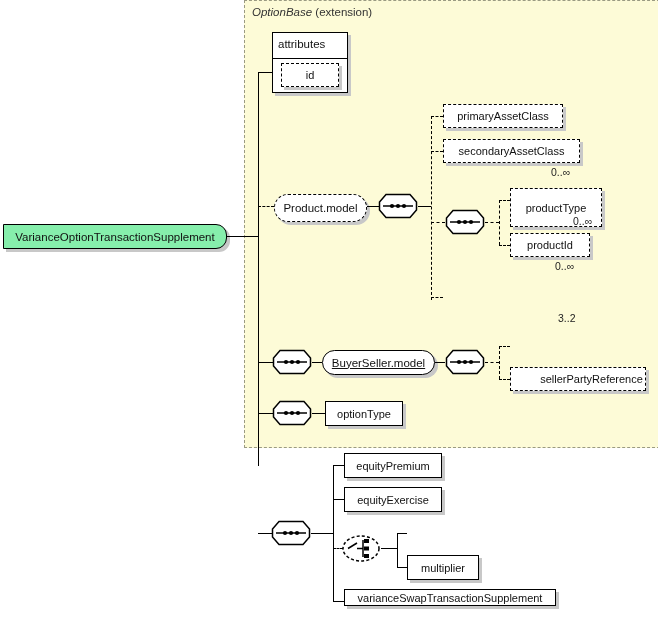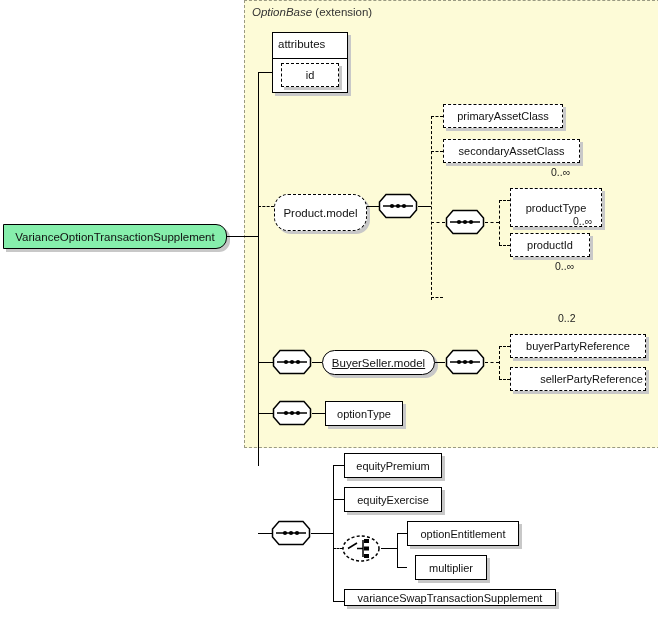--- a/index.html
+++ b/index.html
@@ -78,21 +78,21 @@
   <div class="attr-box" style="left:272px;top:58px;width:76px;height:35px;"></div>
   <div class="attr-label" style="left:278px;top:38px;">attributes</div>
 
   <div class="node dashed" style="left:281px;top:63px;width:58px;height:24px;">
     <span>id</span>
   </div>
 
   <div class="ln h" style="left:258px;top:72px;width:15px;"></div>
 
   <div class="dl h" style="left:258px;top:206px;width:16px;"></div>
-  <div class="pill dashed" style="left:274px;top:194px;width:93px;height:37px;">
+  <div class="pill dashed" style="left:274px;top:194px;width:93px;height:28px;">
     <span>Product.model</span>
   </div>
   <div class="ln h" style="left:367px;top:206px;width:12px;"></div>
 
   <svg class="conn" style="left:378px;top:193px;" width="40" height="26" viewBox="0 0 40 26">
     <polygon points="8,1.5 32,1.5 38.5,9 38.5,17 32,24.5 8,24.5 1.5,17 1.5,9" fill="#ffffff" stroke="#000000" stroke-width="1.5"></polygon>
     <line x1="5" y1="13" x2="35" y2="13" stroke="#000000" stroke-width="1.5"></line>
     <circle cx="14" cy="13" r="2.1" fill="#000000"></circle>
     <circle cx="20" cy="13" r="2.1" fill="#000000"></circle>
     <circle cx="26" cy="13" r="2.1" fill="#000000"></circle>
@@ -129,21 +129,21 @@
   </div>
   <div class="card" style="left:573px;top:215px;">0..∞</div>
 
   <div class="dl h" style="left:499px;top:245px;width:11px;"></div>
   <div class="node dashed" style="left:510px;top:233px;width:80px;height:24px;">
     <span>productId</span>
   </div>
   <div class="card" style="left:555px;top:260px;">0..∞</div>
 
   <div class="dl h" style="left:431px;top:297px;width:12px;"></div>
-  <div class="card" style="left:558px;top:312px;">0..2</div>
+  <div class="card" style="left:558px;top:312px;">3..2</div>
 
   <div class="ln h" style="left:258px;top:362px;width:16px;"></div>
   <svg class="conn" style="left:272px;top:349px;" width="40" height="26" viewBox="0 0 40 26">
     <polygon points="8,1.5 32,1.5 38.5,9 38.5,17 32,24.5 8,24.5 1.5,17 1.5,9" fill="#ffffff" stroke="#000000" stroke-width="1.5"></polygon>
     <line x1="5" y1="13" x2="35" y2="13" stroke="#000000" stroke-width="1.5"></line>
     <circle cx="14" cy="13" r="2.1" fill="#000000"></circle>
     <circle cx="20" cy="13" r="2.1" fill="#000000"></circle>
     <circle cx="26" cy="13" r="2.1" fill="#000000"></circle>
   </svg>
   <div class="ln h" style="left:312px;top:362px;width:10px;"></div>
@@ -155,23 +155,20 @@
     <polygon points="8,1.5 32,1.5 38.5,9 38.5,17 32,24.5 8,24.5 1.5,17 1.5,9" fill="#ffffff" stroke="#000000" stroke-width="1.5"></polygon>
     <line x1="5" y1="13" x2="35" y2="13" stroke="#000000" stroke-width="1.5"></line>
     <circle cx="14" cy="13" r="2.1" fill="#000000"></circle>
     <circle cx="20" cy="13" r="2.1" fill="#000000"></circle>
     <circle cx="26" cy="13" r="2.1" fill="#000000"></circle>
   </svg>
   <div class="dl h" style="left:485px;top:362px;width:14px;"></div>
   <div class="dl v" style="left:499px;top:346px;height:33px;"></div>
 
   <div class="dl h" style="left:499px;top:346px;width:11px;"></div>
-  <div class="node dashed" style="left:510px;top:334px;width:136px;height:24px;">
-    <span>buyerPartyReference</span>
-  </div>
 
   <div class="dl h" style="left:499px;top:379px;width:11px;"></div>
   <div class="node dashed" style="left:510px;top:367px;width:136px;height:24px;padding-left:27px;">
     <span>sellerPartyReference</span>
   </div>
 
   <div class="ln h" style="left:258px;top:413px;width:16px;"></div>
   <svg class="conn" style="left:272px;top:400px;" width="40" height="26" viewBox="0 0 40 26">
     <polygon points="8,1.5 32,1.5 38.5,9 38.5,17 32,24.5 8,24.5 1.5,17 1.5,9" fill="#ffffff" stroke="#000000" stroke-width="1.5"></polygon>
     <line x1="5" y1="13" x2="35" y2="13" stroke="#000000" stroke-width="1.5"></line>
@@ -212,26 +209,23 @@
     <line x1="16" y1="14.5" x2="22" y2="14.5" stroke="#000000" stroke-width="1.5"></line>
     <line x1="22" y1="6" x2="22" y2="23" stroke="#000000" stroke-width="1.5"></line>
     <rect x="23" y="5" width="5" height="4" fill="#000000"></rect>
     <rect x="23" y="12.5" width="5" height="4" fill="#000000"></rect>
     <rect x="23" y="20" width="5" height="4" fill="#000000"></rect>
   </svg>
   <div class="ln h" style="left:381px;top:548px;width:16px;"></div>
   <div class="ln v" style="left:397px;top:533px;height:34px;"></div>
 
   <div class="ln h" style="left:397px;top:533px;width:10px;"></div>
-  <div class="node solid" style="left:407px;top:521px;width:112px;height:25px;">
-    <span>optionEntitlement</span>
-  </div>
 
   <div class="ln h" style="left:397px;top:567px;width:10px;"></div>
-  <div class="node solid" style="left:407px;top:555px;width:72px;height:25px;margin-left:8px;">
+  <div class="node solid" style="left:407px;top:555px;width:72px;height:25px;">
     <span>multiplier</span>
   </div>
 
   <div class="ln h" style="left:333px;top:601px;width:11px;"></div>
   <div class="node solid" style="left:344px;top:589px;width:212px;height:17px;">
     <span>varianceSwapTransactionSupplement</span>
   </div>
 
 </div>
 

